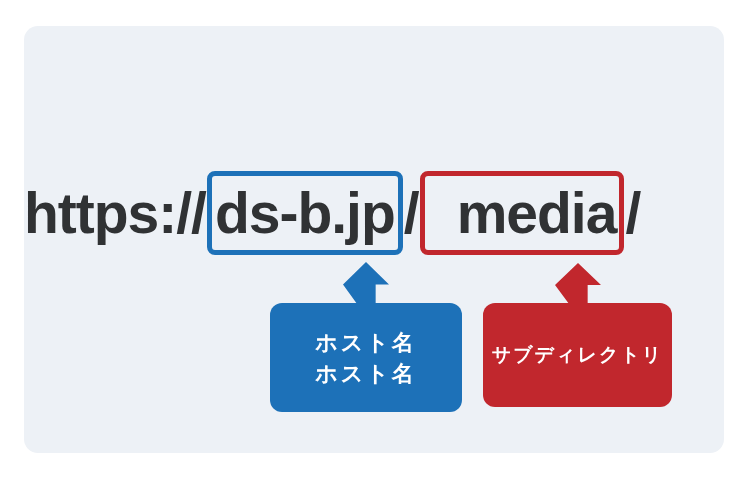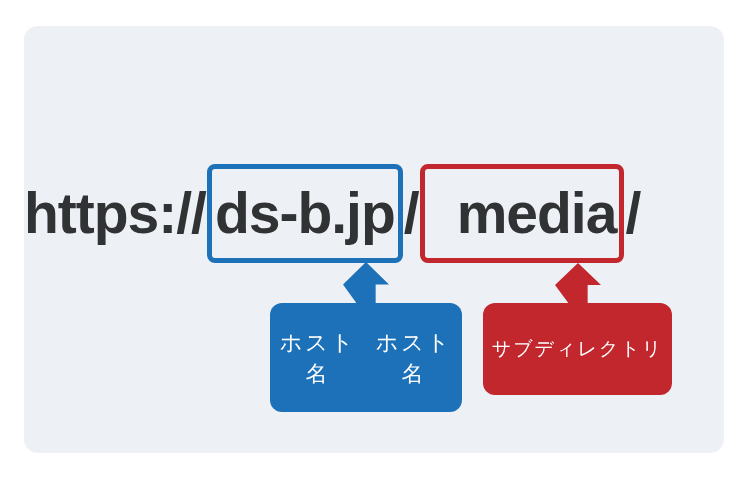--- a/index.html
+++ b/index.html
@@ -34,59 +34,59 @@
   .url-part, .url-box span {
     font-size: 57px;
     font-weight: bold;
     letter-spacing: -1px;
     color: var(--url-text, #303234);
   }
   .url-box {
     display: inline-flex;
     align-items: center;
     justify-content: center;
-    height: 99px;
+    height: 84px;
     padding: 0 3px;
     border-radius: 8px;
     margin: 0 1px;
   }
   .host-box   { border: 5px solid var(--host-accent, #1d71b8); }
   .subdir-box { border: 5px solid var(--subdir-accent, #c1272d); padding-left: 32px; }
   
   .arrow {
     position: absolute;
     width: 46px; height: 41px;
     clip-path: polygon(50% 0, 100% 55%, 71% 55%, 71% 100%, 29% 100%, 0 55%);
   }
   .host-arrow   { left: 319px; top: 236px; background: var(--host-accent, #1d71b8); }
   .subdir-arrow { left: 531px; top: 237px; height: 40px; background: var(--subdir-accent, #c1272d); }
   
   .label {
     position: absolute;
     top: 277px;
     border-radius: 12px;
     display: flex;
-    flex-direction: row;
+    flex-direction: column;
     justify-content: center;
     align-items: center;
     text-align: center;
     color: var(--label-text, #ffffff);
-    font-weight: normal;
+    font-weight: bold;
   }
   .host-label {
     left: 246px;
     width: 192px; height: 109px;
     background: var(--host-accent, #1d71b8);
     font-size: 22px;
     line-height: 31px;
     letter-spacing: 3px;
   }
   .subdir-label {
     left: 459px;
-    width: 189px; height: 92px;
+    width: 189px; height: 104px;
     background: var(--subdir-accent, #c1272d);
     font-size: 19px;
     letter-spacing: 2px;
   }
 </style>
 </head>
 <body>
 
 <div class="page">
   <div class="card">

